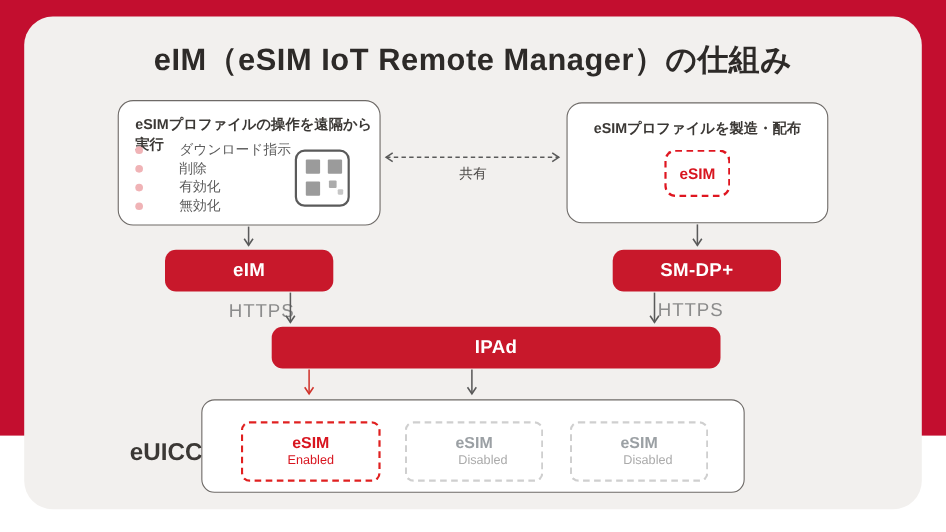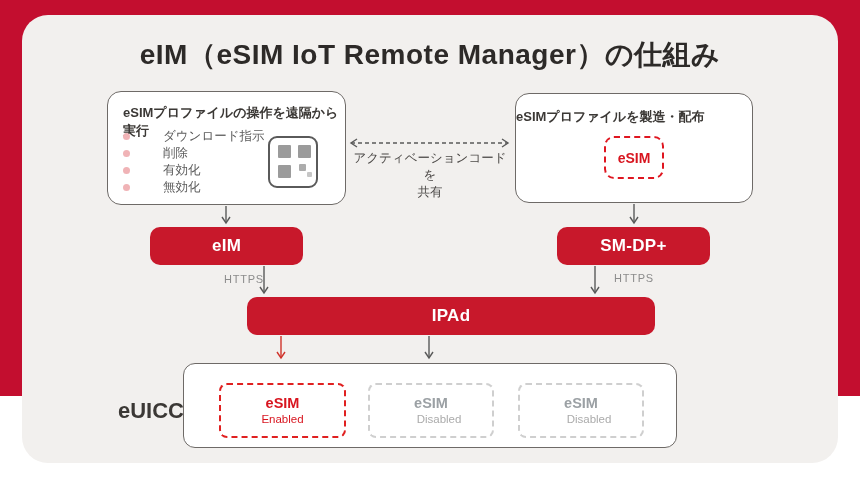--- a/index.html
+++ b/index.html
@@ -5,41 +5,41 @@
   html,body{margin:0;padding:0;}
   body{width:860px;height:484px;overflow:hidden;font-family:"Liberation Sans","DejaVu Sans",sans-serif;}
   .stage{position:relative;width:860px;height:396px;background:#c30e2f;}
   .card{position:absolute;left:22px;top:15px;width:816px;height:448px;background:#f2f0ee;border-radius:26px;}
   .title{position:absolute;left:0;right:0;top:36px;text-align:center;font-size:28px;font-weight:bold;color:#2d2a28;letter-spacing:.5px;}
   .wbox{position:absolute;background:#fff;border:1.5px solid #6e6a67;border-radius:14px;box-sizing:border-box;}
   .left-box{left:107px;top:91px;width:239px;height:114px;padding-left:32px;}
   .right-box{left:515px;top:93px;width:238px;height:110px;}
   .box-title{font-size:13px;font-weight:bold;color:#3b3835;}
   .left-box .box-title{position:absolute;left:15px;top:12px;}
-  .right-box .box-title{position:absolute;left:0;right:0;top:14px;text-align:left;}
+  .right-box .box-title{position:absolute;left:0;right:0;top:14px;text-align:center;}
   .bullets{position:absolute;left:15px;top:36px;}
   .bullet-row{display:flex;align-items:center;height:17px;gap:26px;}
   .dot{width:7px;height:7px;border-radius:50%;background:#f0b3b6;margin-right:7px;flex:0 0 auto;}
   .bullet-label{font-size:12.5px;color:#5c5c5c;white-space:nowrap;}
   .qr{position:absolute;left:160px;top:44px;width:50px;height:52px;border:2px solid #5a5a5a;border-radius:9px;background:#fff;box-sizing:border-box;}
   .qr i{position:absolute;background:#9b9b9b;border-radius:1px;display:block;}
   .qr .q1{left:8px;top:7px;width:13px;height:13px;}
   .qr .q2{left:28px;top:7px;width:13px;height:13px;}
   .qr .q3{left:8px;top:27px;width:13px;height:13px;}
   .qr .q4{left:29px;top:26px;width:7px;height:7px;background:#acacac;}
   .qr .q5{left:37px;top:34px;width:5px;height:5px;background:#c6c6c6;}
   .chip-red{position:absolute;left:88px;top:42px;width:60px;height:43px;border:2px dashed #df1620;border-radius:10px;box-sizing:border-box;
             display:flex;align-items:center;justify-content:center;font-size:14px;font-weight:bold;color:#d8151f;}
   .share-label{position:absolute;left:349px;top:150px;width:162px;text-align:center;font-size:12.5px;line-height:17px;color:#4d4a48;}
   .rbtn{position:absolute;height:38px;background:#c8182b;border-radius:10px;display:flex;align-items:center;justify-content:center;
         color:#fff;font-weight:bold;font-size:17px;letter-spacing:.3px;}
   .eim{left:150px;top:227px;width:153px;}
   .smdp{left:557px;top:227px;width:153px;}
   .ipad{left:227px;top:297px;width:408px;margin-left:20px;}
-  .https{position:absolute;width:56px;text-align:right;font-size:11px;color:#8c8c8c;letter-spacing:.8px;}
+  .https{position:absolute;width:56px;text-align:right;font-size:17px;color:#8c8c8c;letter-spacing:.8px;}
   .https-left{left:208px;top:273px;}
   .https-right{left:598px;top:272px;}
   .euicc-label{position:absolute;left:118px;top:398px;font-size:22px;font-weight:bold;color:#3b3835;}
   .euicc-box{left:183px;top:363px;width:494px;height:85px;border-radius:12px;}
   .sim-chip{position:absolute;top:19px;height:55px;border:2px dashed;border-radius:8px;box-sizing:border-box;
             display:flex;flex-direction:column;align-items:center;justify-content:center;gap:3px;}
   .sim-name{font-size:14.5px;font-weight:bold;line-height:1;}
   .sim-status{font-size:11.5px;line-height:1;text-align:center;}
   .chip-enabled{left:35px;width:127px;border-color:#e02020;}
   .chip-enabled .sim-name,.chip-enabled .sim-status{color:#d8151f;}
@@ -86,21 +86,20 @@
         <i class="q5"></i>
     </div>
   </div>
 
   <div class="wbox right-box">
     <div class="box-title">eSIMプロファイルを製造・配布</div>
     <div class="chip-red">eSIM</div>
   </div>
 
   <div class="share-label">
-    <div>アクティベーションコードを</div>
     <div>共有</div>
   </div>
 
   <div class="rbtn smdp">SM-DP+</div>
   <div class="rbtn eim">eIM</div>
   <div class="rbtn ipad">IPAd</div>
 
   <div class="https https-left">HTTPS</div>
   <div class="https https-right">HTTPS</div>
 

